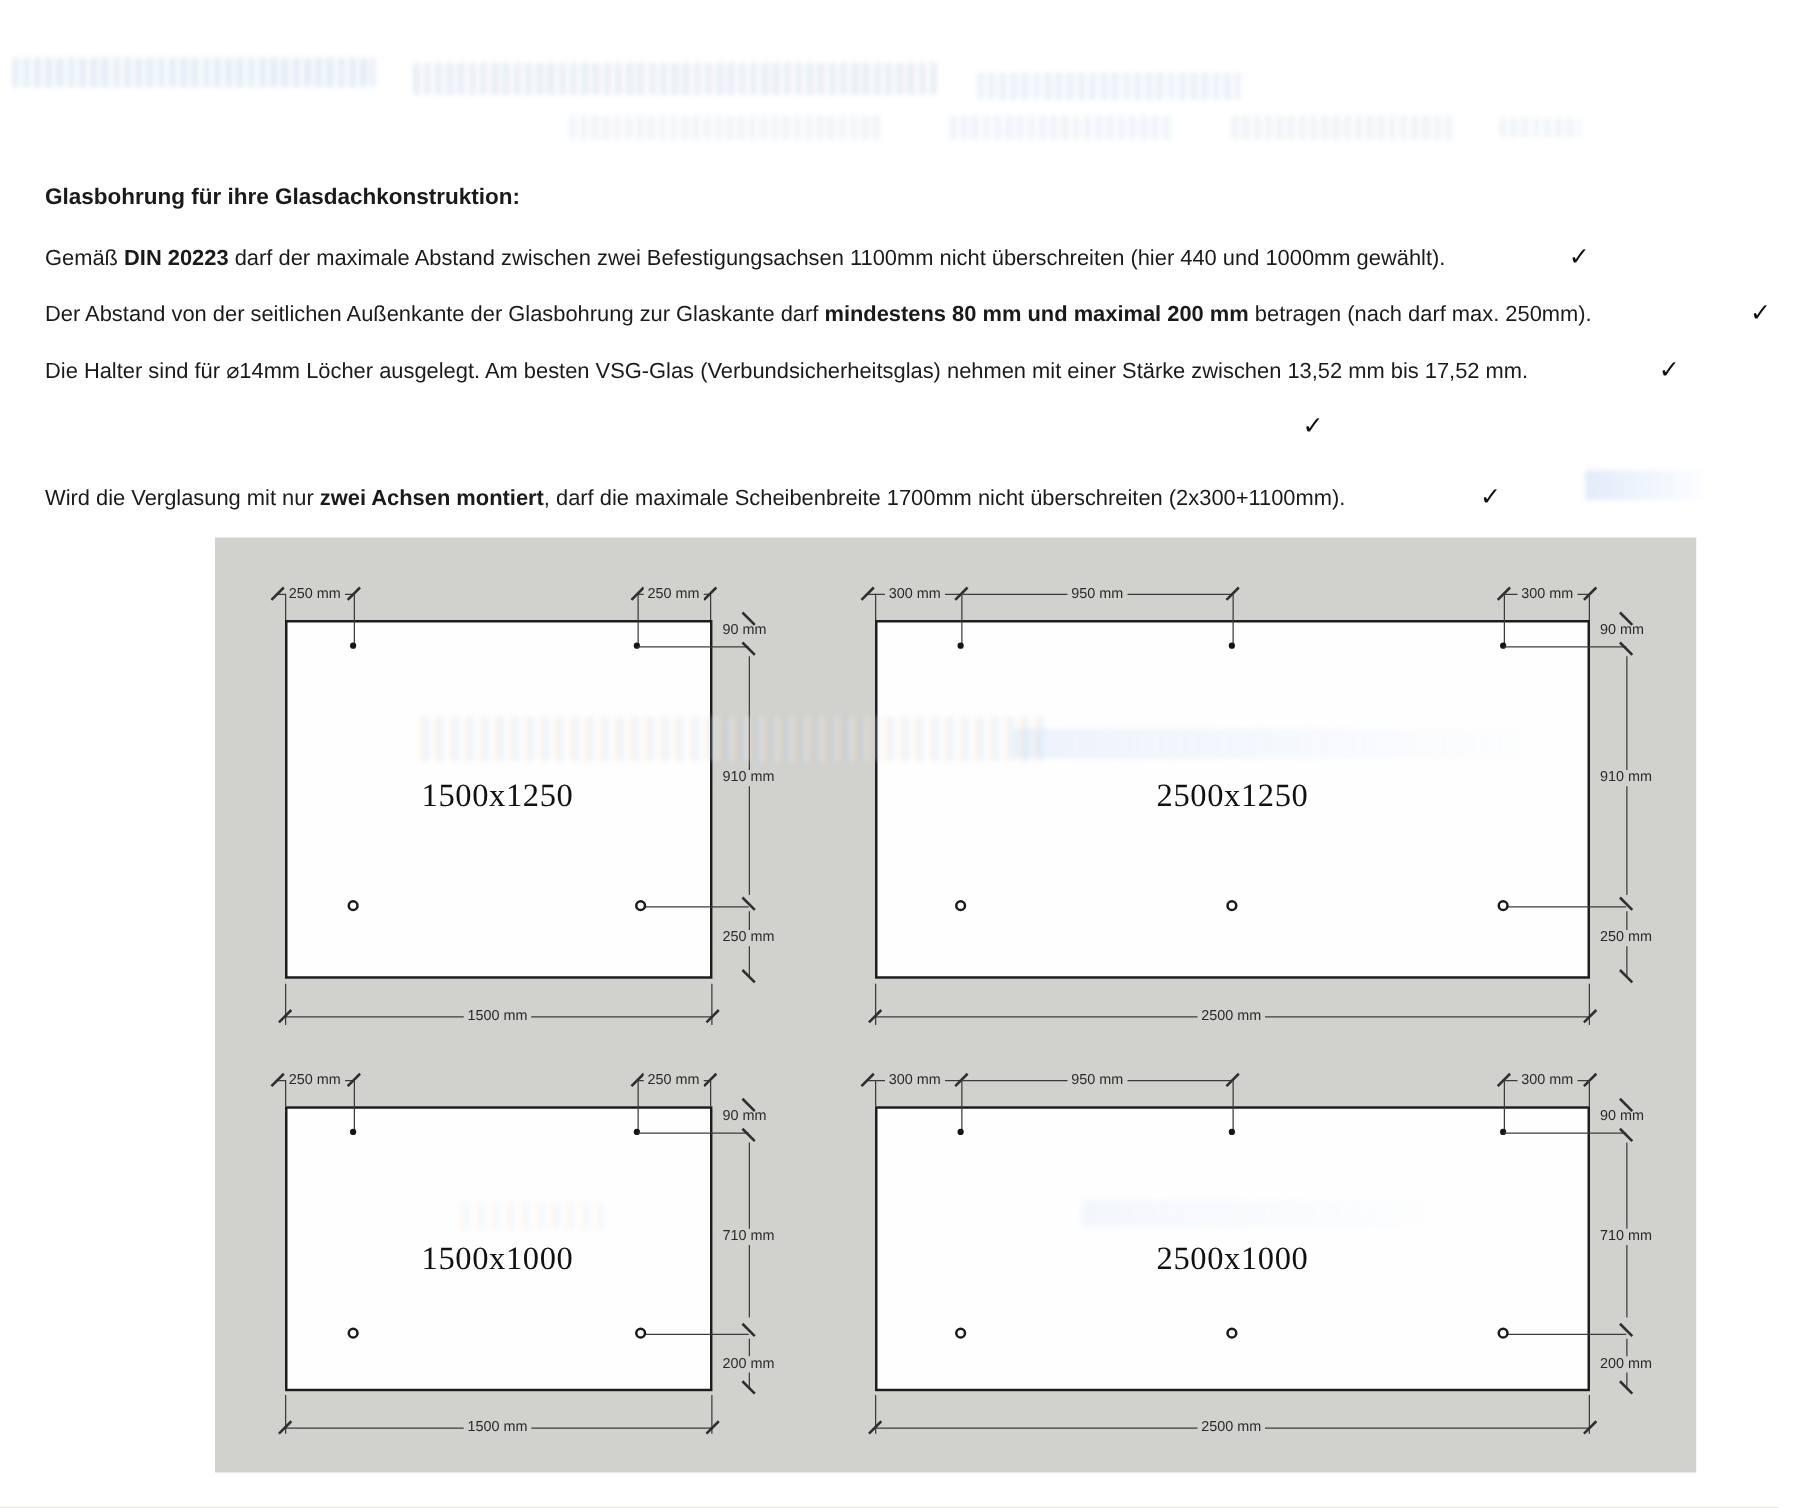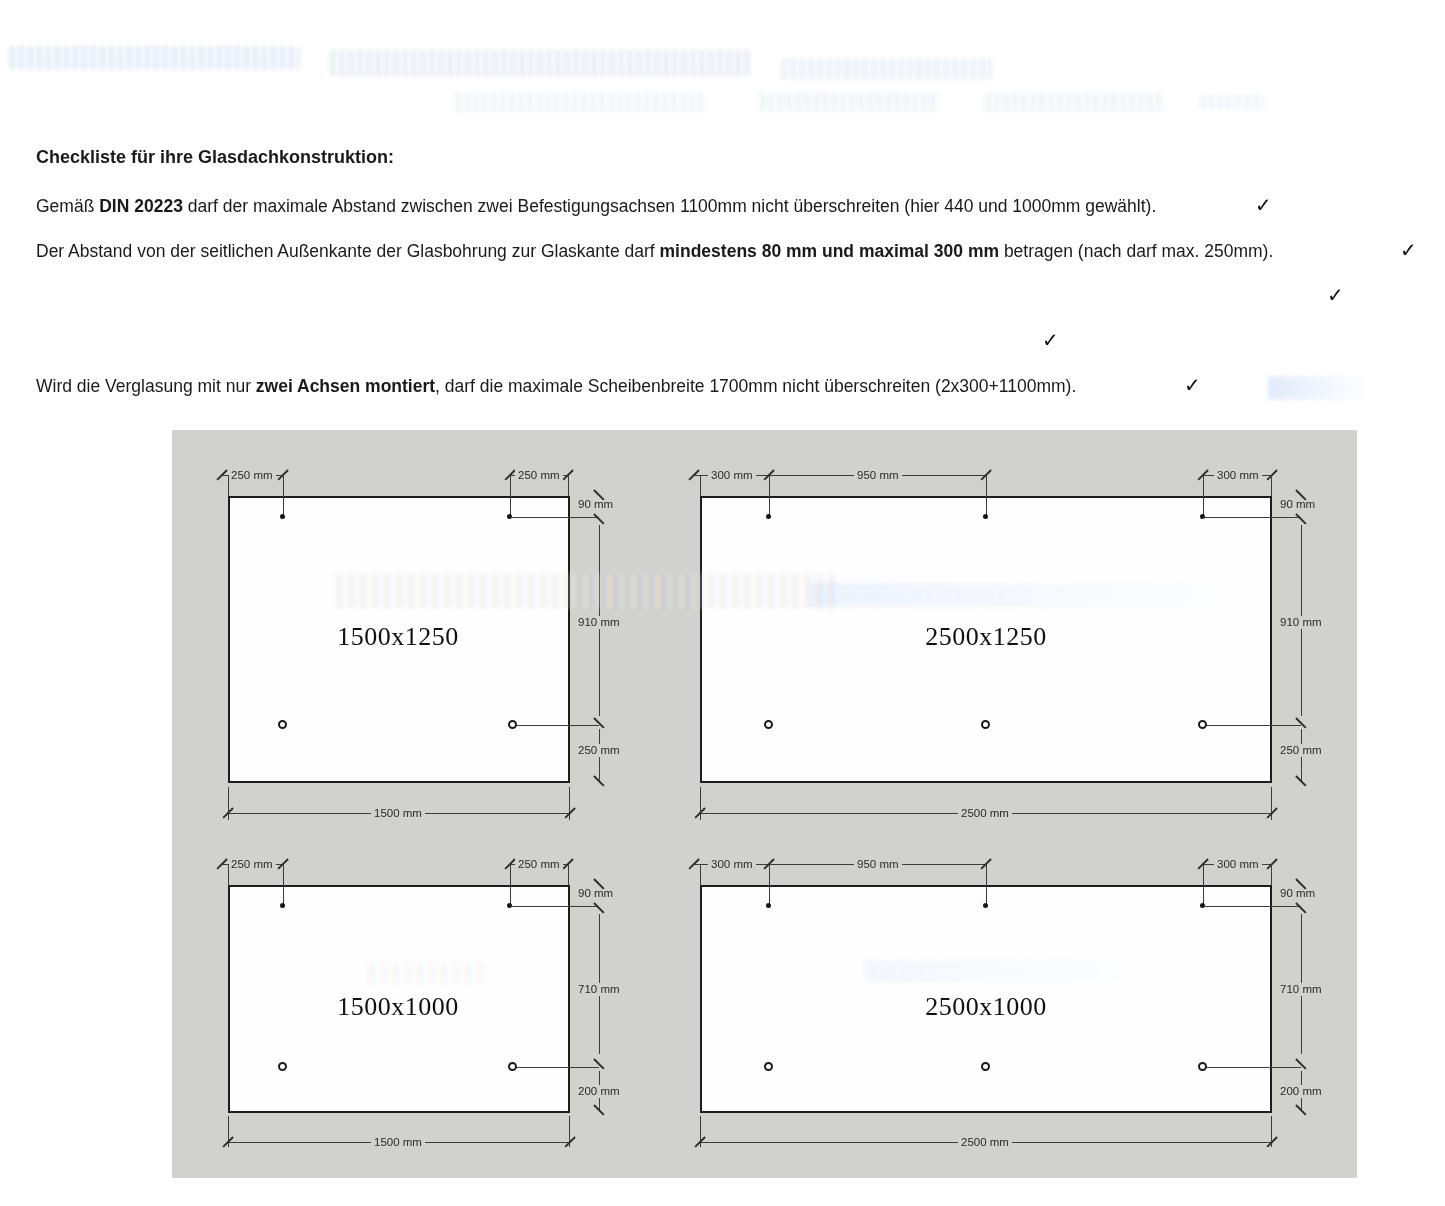--- a/index.html
+++ b/index.html
@@ -37,43 +37,43 @@
 <div class="smudge sm2" style="left:455px;top:92px;width:250px;height:20px;opacity:.3"></div>
 <div class="smudge sm1" style="left:760px;top:92px;width:180px;height:20px;opacity:.3"></div>
 <div class="smudge sm2" style="left:985px;top:92px;width:180px;height:20px;opacity:.33"></div>
 <div class="smudge sm1" style="left:1200px;top:94px;width:65px;height:16px;opacity:.28"></div>
 <div class="smudge sm3" style="left:1268px;top:376px;width:95px;height:24px;opacity:.6"></div>
 <div class="smudge sm4" style="left:335px;top:573px;width:500px;height:36px;opacity:.5;z-index:5"></div>
 <div class="smudge sm3" style="left:810px;top:583px;width:405px;height:24px;opacity:.35;z-index:5"></div>
 <div class="smudge sm4" style="left:368px;top:962px;width:115px;height:22px;opacity:.3;z-index:5"></div>
 <div class="smudge sm3" style="left:865px;top:960px;width:280px;height:22px;opacity:.22;z-index:5"></div>
 
-<div class="tline title" style="top:147px">Checkliste für ihre Glasdachkonstruktion:</div>
+<div class="tline title" style="top:147px">Glasbohrung für ihre Glasdachkonstruktion:</div>
 
 <div class="tline" style="top:196px">
   <span>Gemäß </span><b>DIN 20223</b><span> darf der maximale Abstand zwischen zwei Befestigungsachsen 1100mm nicht überschreiten (hier 440 und 1000mm gewählt).</span>
   <span class="check" style="left:1219px">✓</span>
 </div>
 
 <div class="tline" style="top:241px">
-  <span>Der Abstand von der seitlichen Außenkante der Glasbohrung zur Glaskante darf </span><b>mindestens 80 mm und maximal 300 mm</b><span> betragen (nach darf max. 250mm).</span>
+  <span>Der Abstand von der seitlichen Außenkante der Glasbohrung zur Glaskante darf </span><b>mindestens 80 mm und maximal 200 mm</b><span> betragen (nach darf max. 250mm).</span>
   <span class="check" style="left:1364px">✓</span>
 </div>
 
 <div class="tline" style="top:286px">
-  <b></b><span></span>
+  <span>Die Halter sind für ⌀14mm Löcher ausgelegt. Am besten VSG-Glas (Verbundsicherheitsglas) nehmen mit einer Stärke zwischen 13,52 mm bis 17,52 mm.</span><b></b><span></span>
   <span class="check" style="left:1291px">✓</span>
 </div>
 
 <div class="tline" style="top:331px">
   <b></b><span></span>
   <span class="check" style="left:1006px">✓</span>
 </div>
 
-<div class="tline" style="top:376px">
+<div class="tline" style="top:388px">
   <span>Wird die Verglasung mit nur </span><b>zwei Achsen montiert</b><span>, darf die maximale Scheibenbreite 1700mm nicht überschreiten (2x300+1100mm).</span>
   <span class="check" style="left:1148px">✓</span>
 </div>
 
 <div class="panel">
 
   <div class="dg">
     <div class="glass" style="left:56px;top:66px;width:342px;height:287px"></div>
     <div class="glabel" style="left:126px;top:192px">1500x1250</div>
     <i class="line hl" style="left:50px;top:45px;width:61px"></i>

